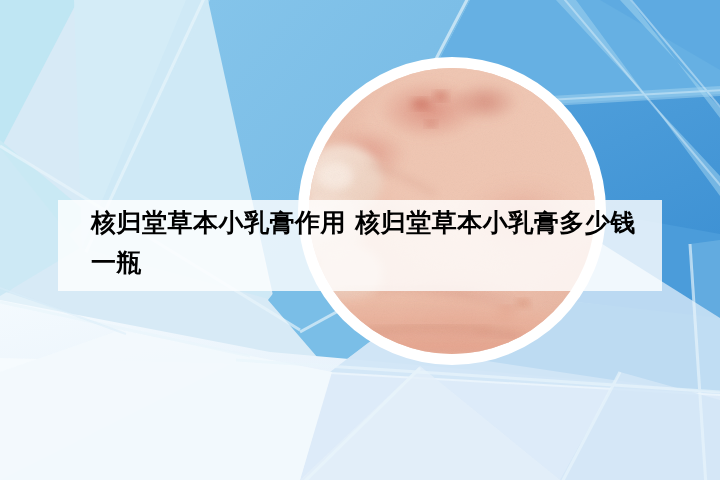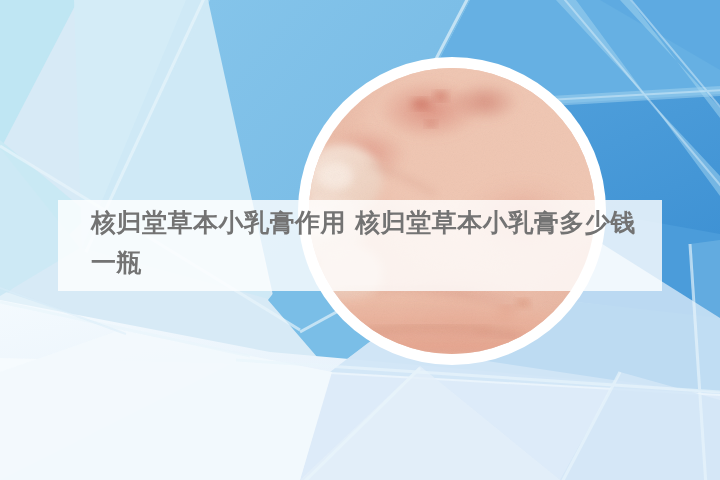--- a/index.html
+++ b/index.html
@@ -66,21 +66,21 @@
     width: 604px;
     height: 91px;
     background: rgba(255, 255, 255, 0.80);
   }
 
   #caption-text {
     position: absolute;
     left: 91px;
     top: 203px;
     width: 560px;
-    color: #737373;
+    color: #000000;
     font-family: "DejaVu Sans", "Liberation Sans", sans-serif;
     font-weight: 700;
     font-size: 25px;
     line-height: 40px;
     letter-spacing: 0.5px;
     white-space: pre-wrap;
     text-rendering: geometricPrecision;
   }
 </style>
 </head>

